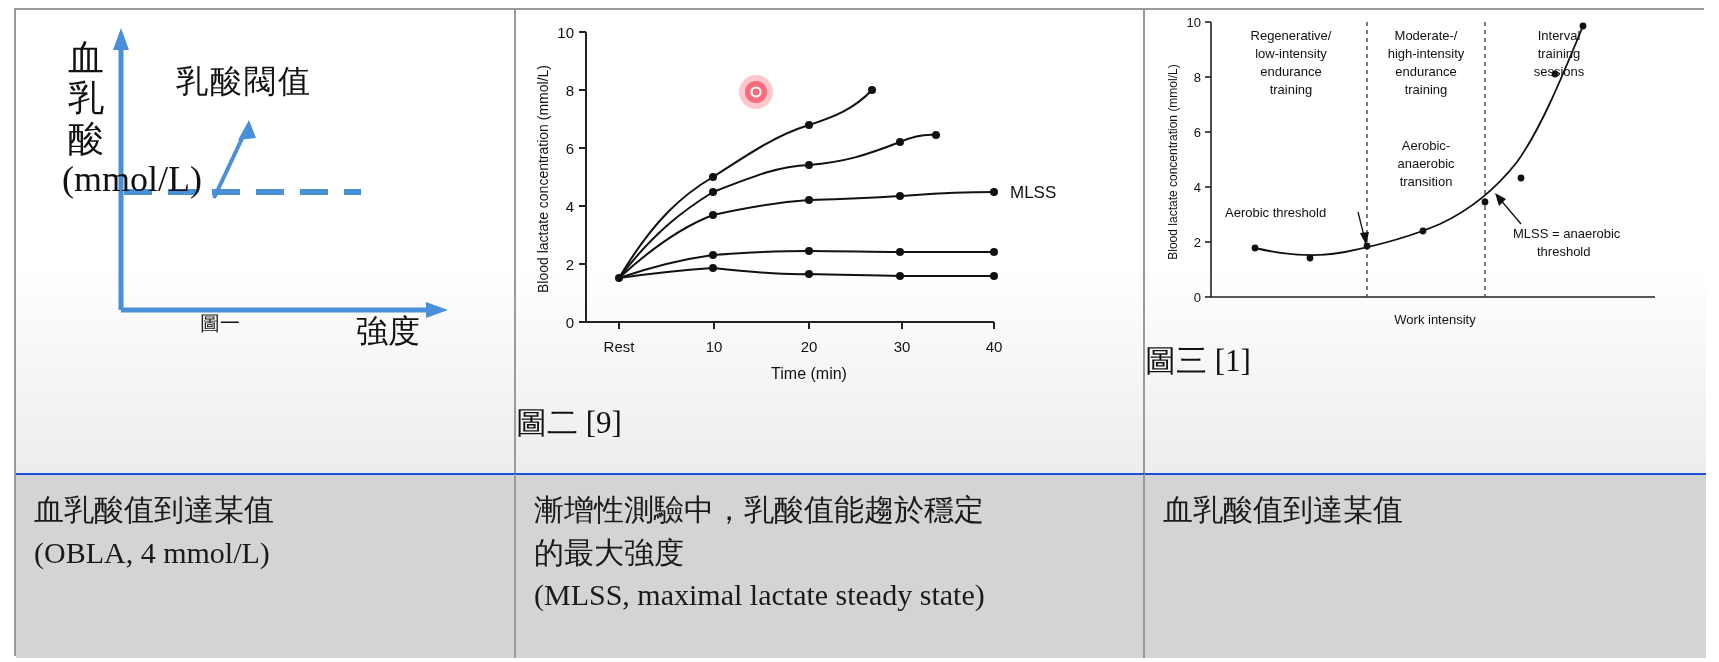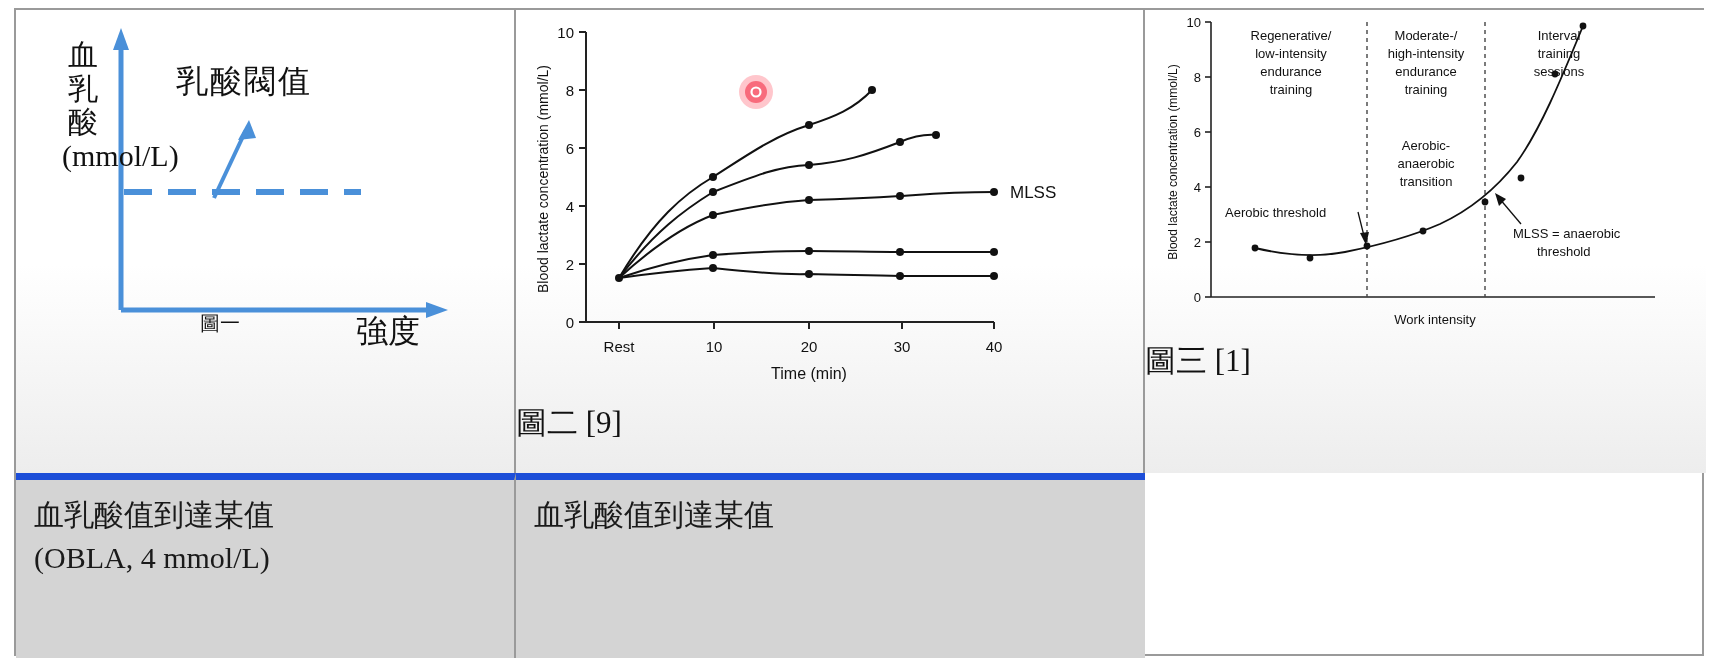--- a/index.html
+++ b/index.html
@@ -25,37 +25,37 @@
     background:#fff;
   }
   .cell{
     position:relative;
     border-right:2px solid #9a9a9a;
     box-sizing:border-box;
     overflow:hidden;
   }
   .cell.last{border-right:none;}
   .row1{background:linear-gradient(#ffffff 0%,#ffffff 55%,#ededed 100%);}
-  .row2{background:#d4d4d4;border-top:7px solid #1d4ed8;}
+  .row2{background:#d4d4d4;border-top:2px solid #1d4ed8;}
   .row2 .txt{
     padding:14px 18px 0 18px;
     font-size:30px;line-height:1.42;color:#1a1a1a;
   }
   .caption{
     position:absolute;left:0;right:0;
     font-size:31px;color:#111;
   }
 
   
   .fig1{position:absolute;left:0;top:0;width:100%;height:100%;}
   .fig1 .ylab{
     position:absolute;left:46px;top:28px;
     width:42px;
-    font-size:30px;line-height:1.12;color:#111;
-    text-align:center;
+    font-size:36px;line-height:1.12;color:#111;
+    text-align:right;
   }
   .fig1 .thresholdlabel{
     position:absolute;left:160px;top:50px;
     font-size:32px;color:#111;letter-spacing:2px;text-align:right;
   }
   .fig1 .xlab{
     position:absolute;left:184px;top:300px;
     font-size:20px;color:#111;
   }
   .fig1 .xlab2{
@@ -260,20 +260,27 @@
       </div>
       <div class="caption" style="top:330px;">圖三  [1]</div>
     </div>
 
     <div class="cell row2">
       <div class="txt">
         <div>血乳酸值到達某值</div>
         <div>(OBLA, 4 mmol/L)</div>
       </div>
     </div>
+    <div class="cell row2">
+      <div class="txt">
+        <div>漸增性測驗中，乳酸值能趨於穩定</div>
+        <div>的最大強度</div>
+        <div>(MLSS, maximal lactate steady state)</div>
+      </div>
+    </div>
     <div class="cell row2 last">
       <div class="txt">
         <div>血乳酸值到達某值</div>
       </div>
     </div>
 
   </div>
 </div>
 
 </body></html>

